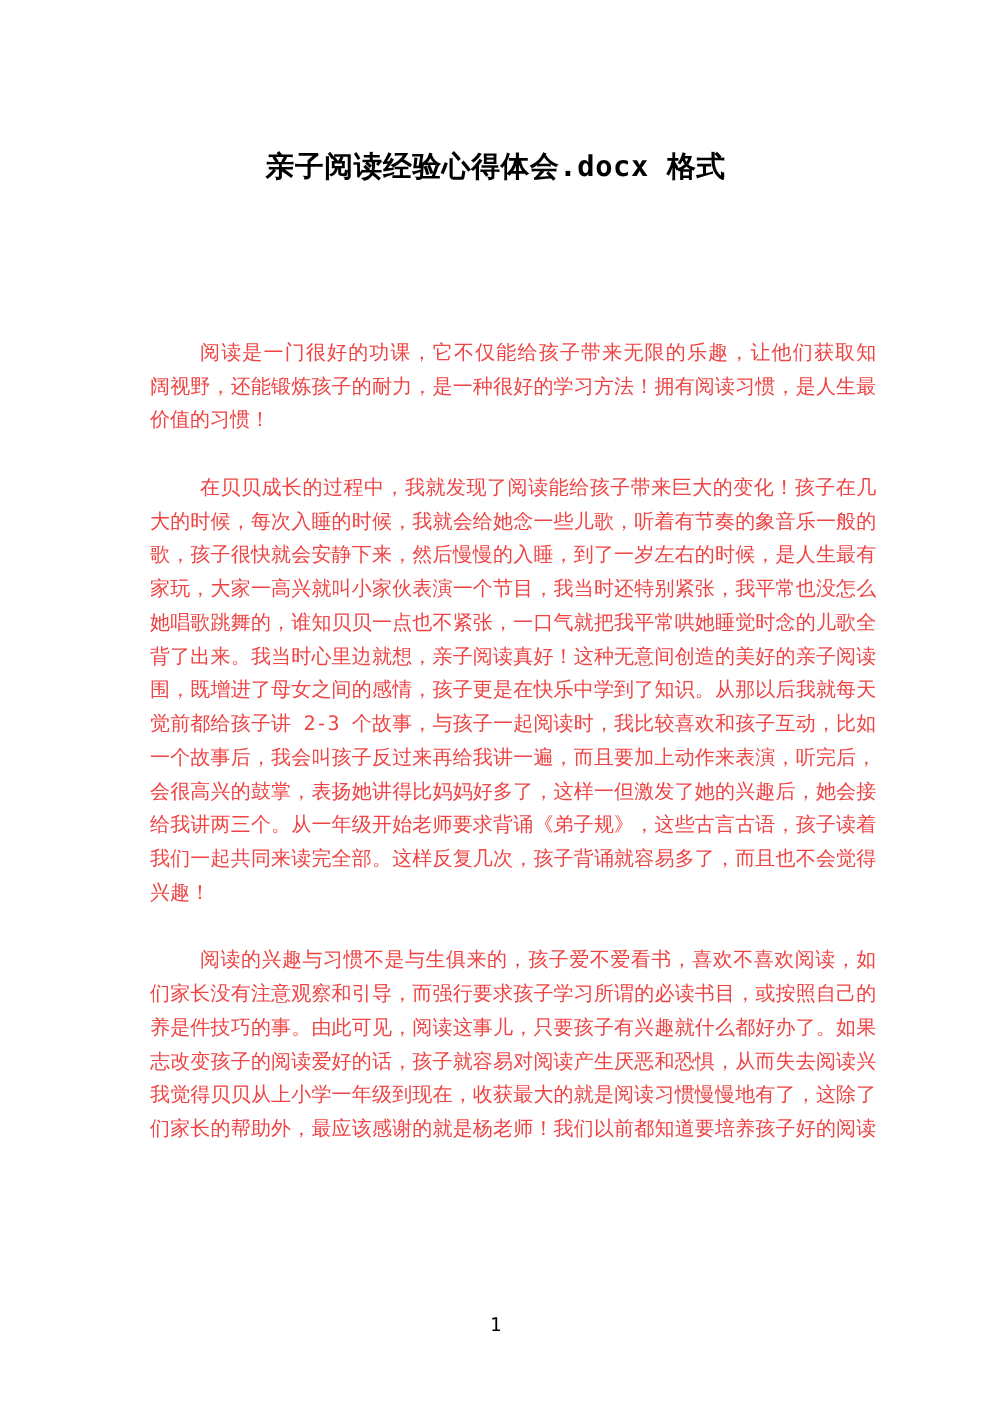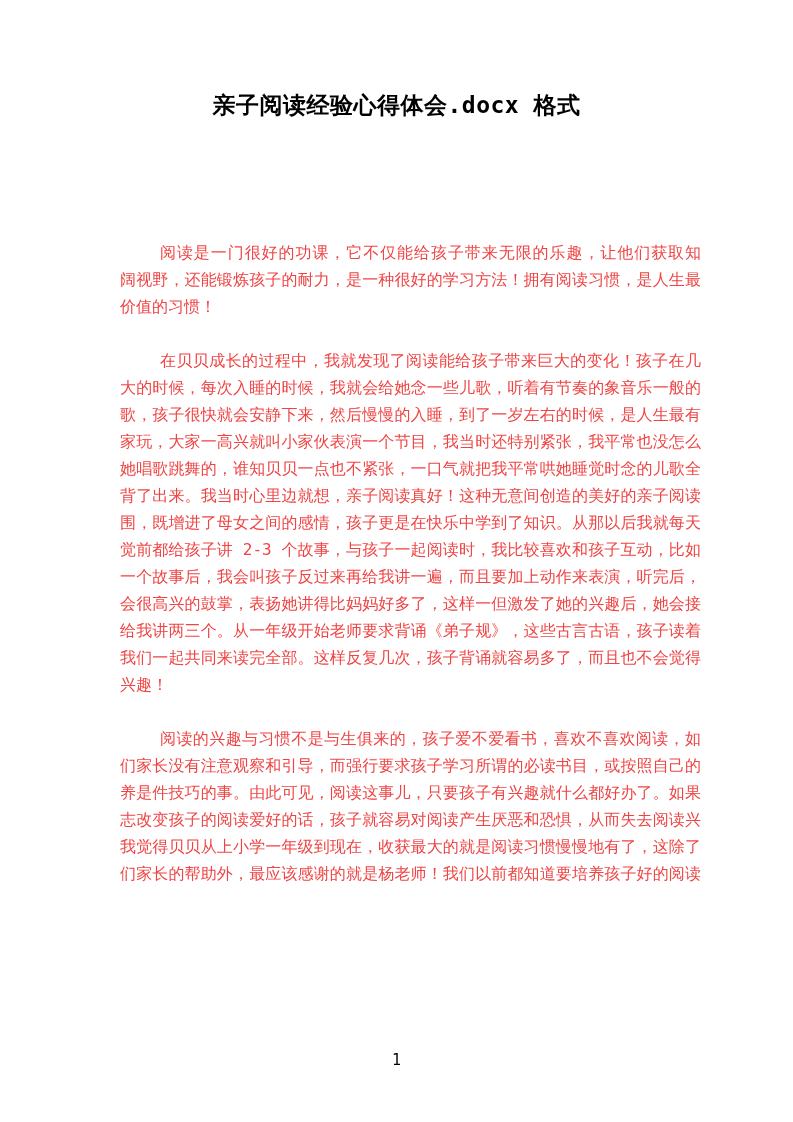--- a/index.html
+++ b/index.html
@@ -11,21 +11,21 @@
     position: relative;
     width: 793px;
     height: 1122px;
     background: #ffffff;
     overflow: hidden;
     color: #000000;
     font-family: "DejaVu Sans Mono", "Liberation Sans", sans-serif;
   }
   .doc-title {
     margin: 0;
-    padding-top: 89px;
+    padding-top: 118px;
     font-size: 23px;
     line-height: 33px;
     font-weight: bold;
     text-align: center;
     letter-spacing: 0.5px;
     color: #000000;
   }
   .content {
     margin: 117px 92px 0 120px; 
     font-size: 16px;

